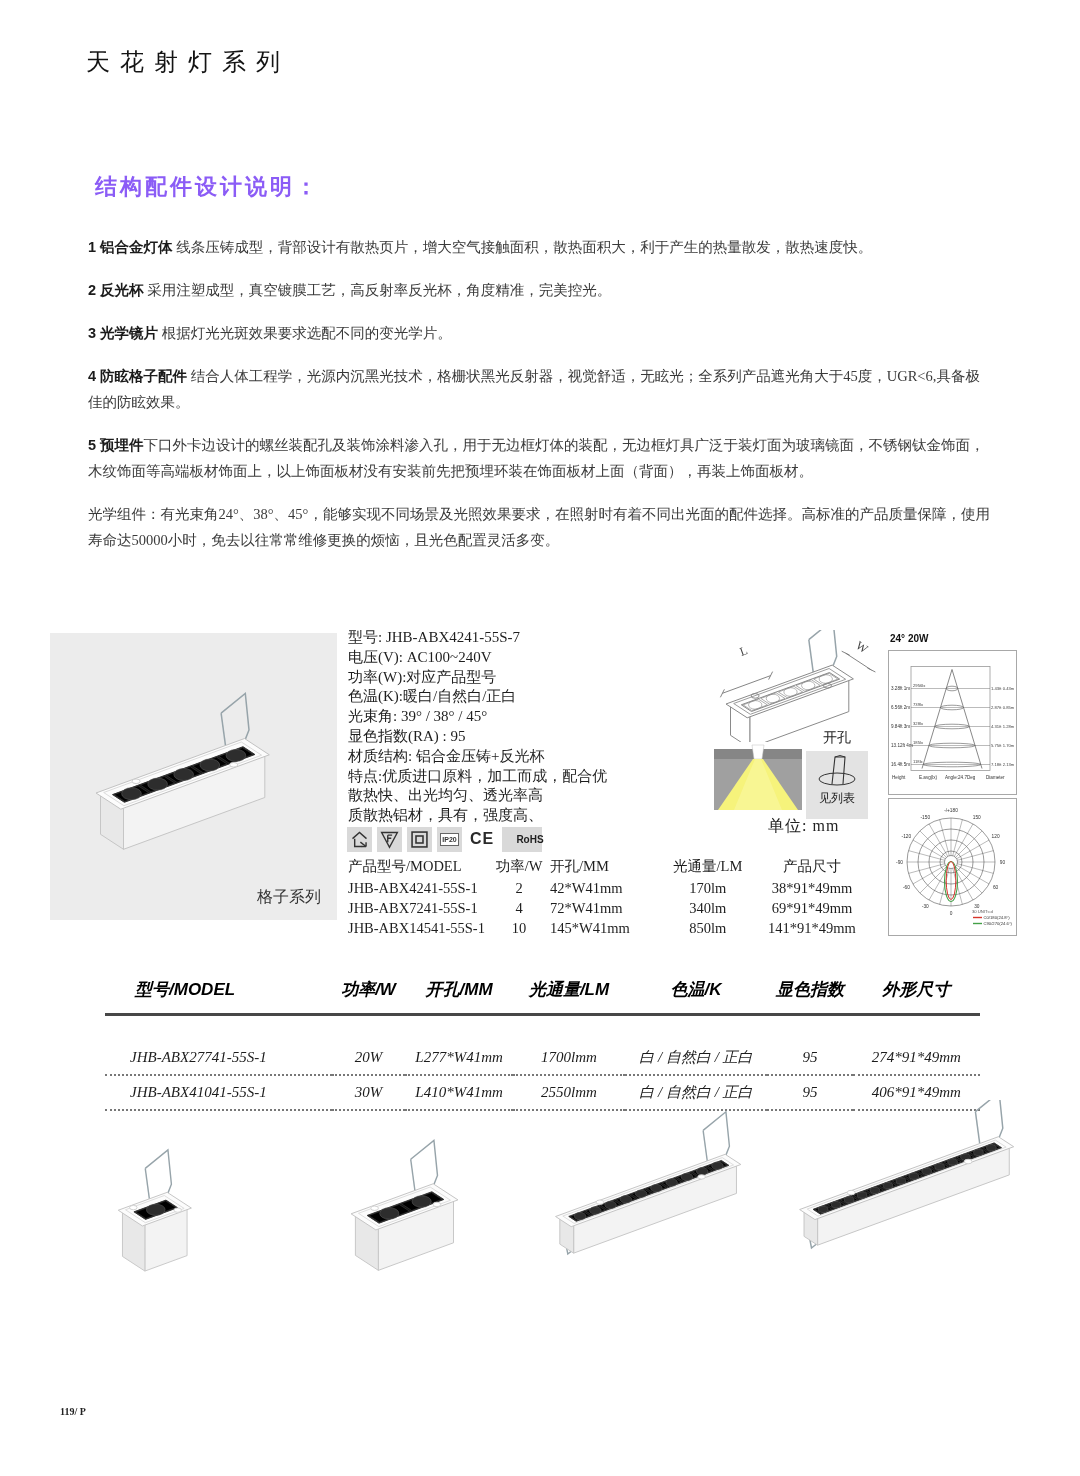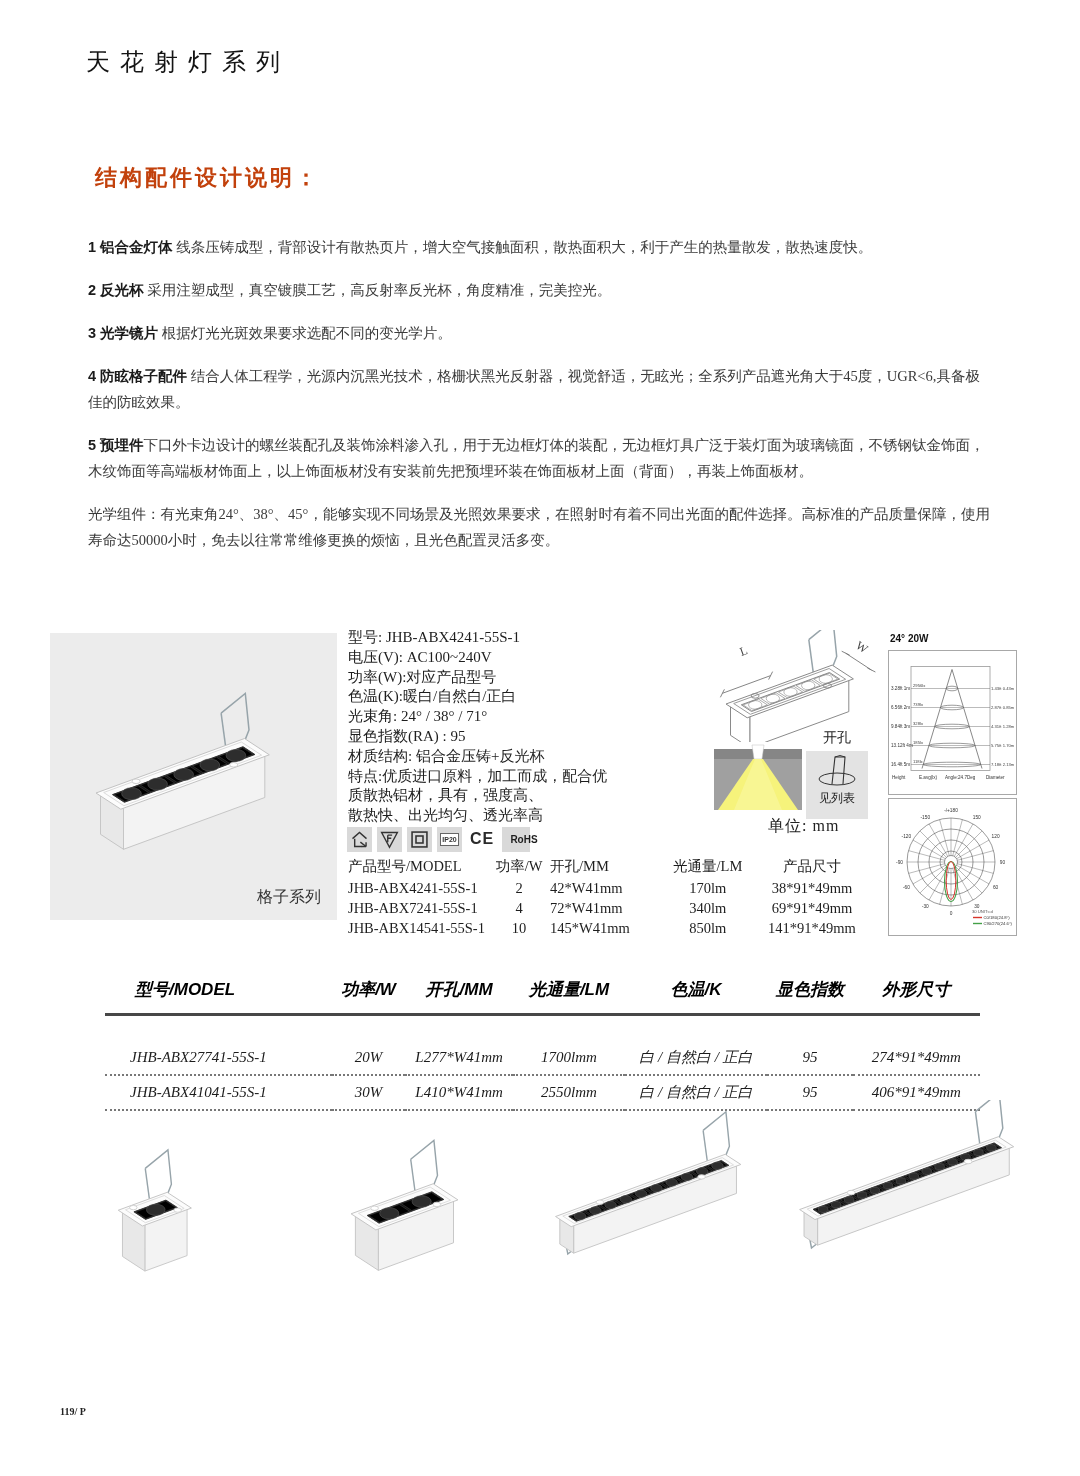--- a/index.html
+++ b/index.html
@@ -1,39 +1,39 @@
 <!DOCTYPE html>
 <html><head>
 <meta charset="utf-8">
 <style>
   html,body{margin:0;padding:0;}
   body{width:1080px;height:1476px;position:relative;background:#ffffff;overflow:hidden;
        font-family:"Liberation Serif",serif;color:#2b2b2b;}
   .abs{position:absolute;}
   .title{left:86px;top:46px;font-size:24px;letter-spacing:10px;color:#141414;font-weight:500;}
-  .sec-head{left:95px;top:163px;font-family:"Liberation Sans",sans-serif;font-weight:bold;
-            font-size:22px;letter-spacing:3px;color:#c2410c;}
+  .sec-head{left:95px;top:172px;font-family:"Liberation Sans",sans-serif;font-weight:bold;
+            font-size:22px;letter-spacing:3px;color:#8b5cf6;}
   .desc{left:88px;top:234px;width:906px;font-size:14.5px;line-height:26px;color:#3a3a3a;}
   .desc p{margin:0 0 17px 0;}
   .plead{font-family:"Liberation Sans",sans-serif;font-weight:bold;color:#1b1b1b;}
   .optics{margin-top:9px;}
   .series-box{left:50px;top:633px;width:287px;height:287px;background:#ececec;}
   .series-label{position:absolute;right:16px;bottom:12px;font-family:"Liberation Sans",sans-serif;
                 font-size:16px;color:#333;}
   .fixture{position:absolute;}
   .fx-series{left:18px;top:30px;width:250px;height:210px;}
   .spec{left:348px;top:628px;width:345px;list-style:none;margin:0;padding:0;
         font-size:15px;line-height:19.8px;color:#1e1e1e;}
   .certs{left:347px;top:826px;display:flex;gap:5px;align-items:center;height:26px;}
   .cert{width:25px;height:25px;background:#d9d9d9;display:flex;align-items:center;justify-content:center;box-sizing:border-box;}
   .cert svg{display:block;}
   .cert.ip b{background:#fff;border:1px solid #666;color:#333;font:bold 7px/9px "Liberation Sans",sans-serif;padding:1px 1px;}
   .cert.ce{background:none;width:30px;}
   .cert.ce b{font:bold 16px "Liberation Sans",sans-serif;color:#2a2a2a;letter-spacing:1px;}
-  .cert.rohs{width:28px;padding-left:16px;}
+  .cert.rohs{width:40px;padding-left:16px;}
   .cert.rohs b{font:bold 10px "Liberation Sans",sans-serif;color:#1d1d1d;}
   .mini{left:348px;top:855px;width:522px;border-collapse:collapse;font-size:14.5px;color:#1e1e1e;}
   .mini th{font-weight:normal;padding:2px 0;}
   .mini td{padding:1.5px 0;}
   .mini th:nth-child(1),.mini td:nth-child(1){width:150px;text-align:left;}
   .mini th:nth-child(2),.mini td:nth-child(2){width:66px;text-align:center;}
   .mini th:nth-child(3),.mini td:nth-child(3){width:116px;text-align:left;}
   .mini th:nth-child(4),.mini td:nth-child(4){width:100px;text-align:center;}
   .mini th:nth-child(5),.mini td:nth-child(5){width:120px;text-align:center;}
   .tech{left:696px;top:630px;width:190px;height:112px;}
@@ -100,30 +100,30 @@
         <ellipse cx="141.8" cy="102" rx="9.860000000000001" ry="6" fill="#2d2d2d" stroke="#5a5a5a" stroke-width="0.6"></ellipse>
         <polygon points="150.6,93.3 174.6,84.6 185.1,91.4 161.2,100.2" fill="#000" stroke="#3a3a3a" stroke-width="0.7"></polygon>
         <ellipse cx="167.9" cy="92.4" rx="9.860000000000001" ry="6" fill="#2d2d2d" stroke="#5a5a5a" stroke-width="0.6"></ellipse>
         <ellipse cx="68.1" cy="118.3" rx="4" ry="2.3" fill="#fff" stroke="#cfcfcf"></ellipse>
         <ellipse cx="165.7" cy="101.8" rx="4" ry="2.3" fill="#fff" stroke="#cfcfcf"></ellipse>
       </svg></div>
   <div class="series-label">格子系列</div>
 </div>
 
 <ul class="abs spec">
-    <li>型号: JHB-ABX4241-55S-1</li>
+    <li>型号: JHB-ABX4241-55S-7</li>
     <li>电压(V): AC100~240V</li>
     <li>功率(W):对应产品型号</li>
     <li>色温(K):暖白/自然白/正白</li>
-    <li>光束角: 24° / 38° / 71°</li>
+    <li>光束角: 39° / 38° / 45°</li>
     <li>显色指数(RA) : 95</li>
     <li>材质结构: 铝合金压铸+反光杯</li>
     <li>特点:优质进口原料，加工而成，配合优</li>
+    <li>散热快、出光均匀、透光率高</li>
     <li>质散热铝材，具有，强度高、</li>
-    <li>散热快、出光均匀、透光率高</li>
   </ul>
 
 <div class="abs certs">
   <span class="cert">
     <svg width="21" height="21" viewBox="0 0 24 24" fill="none" stroke="#333" stroke-width="1.6">
       <path d="M4 11 L12 4 L20 11"></path>
         <path d="M6.5 11 V20 H15"></path>
       <path d="M13 15 L19.5 20"></path>
         <path d="M19.5 20 h-5 M19.5 20 v-5"></path>
     </svg>

